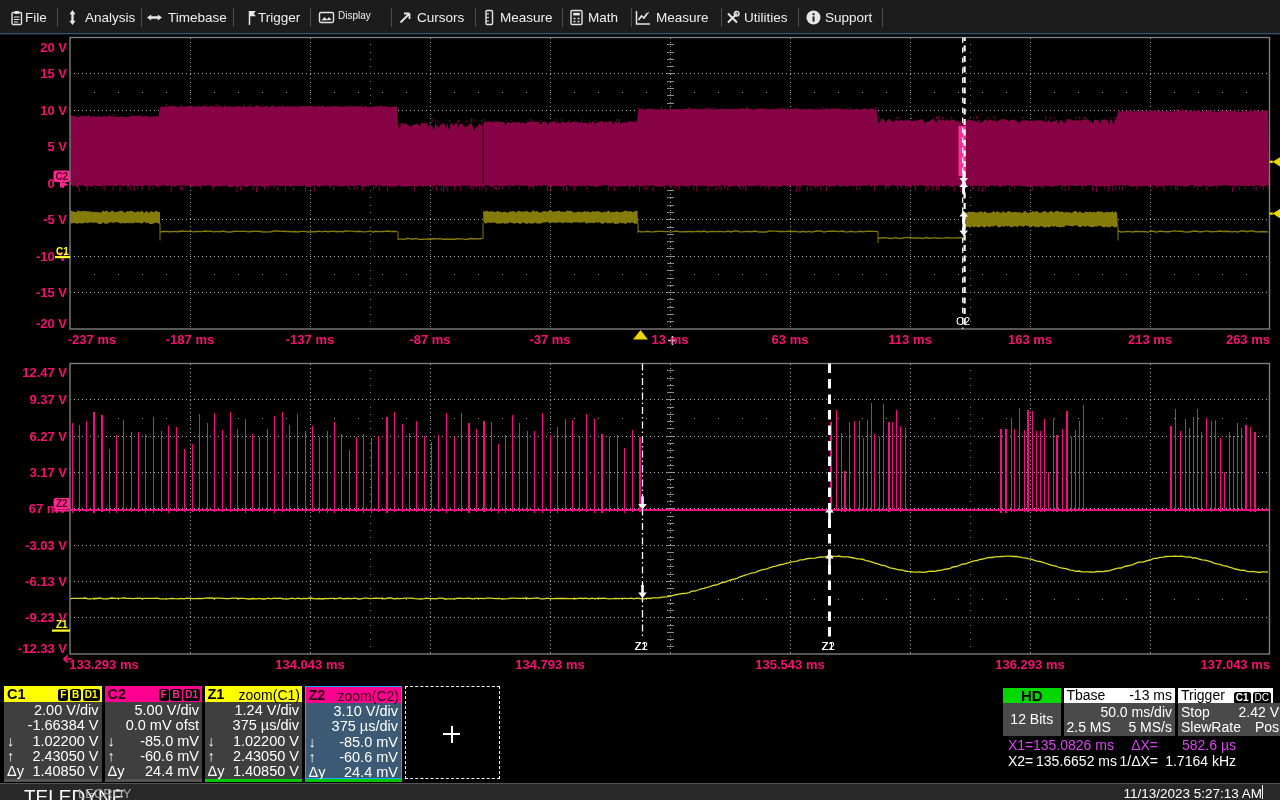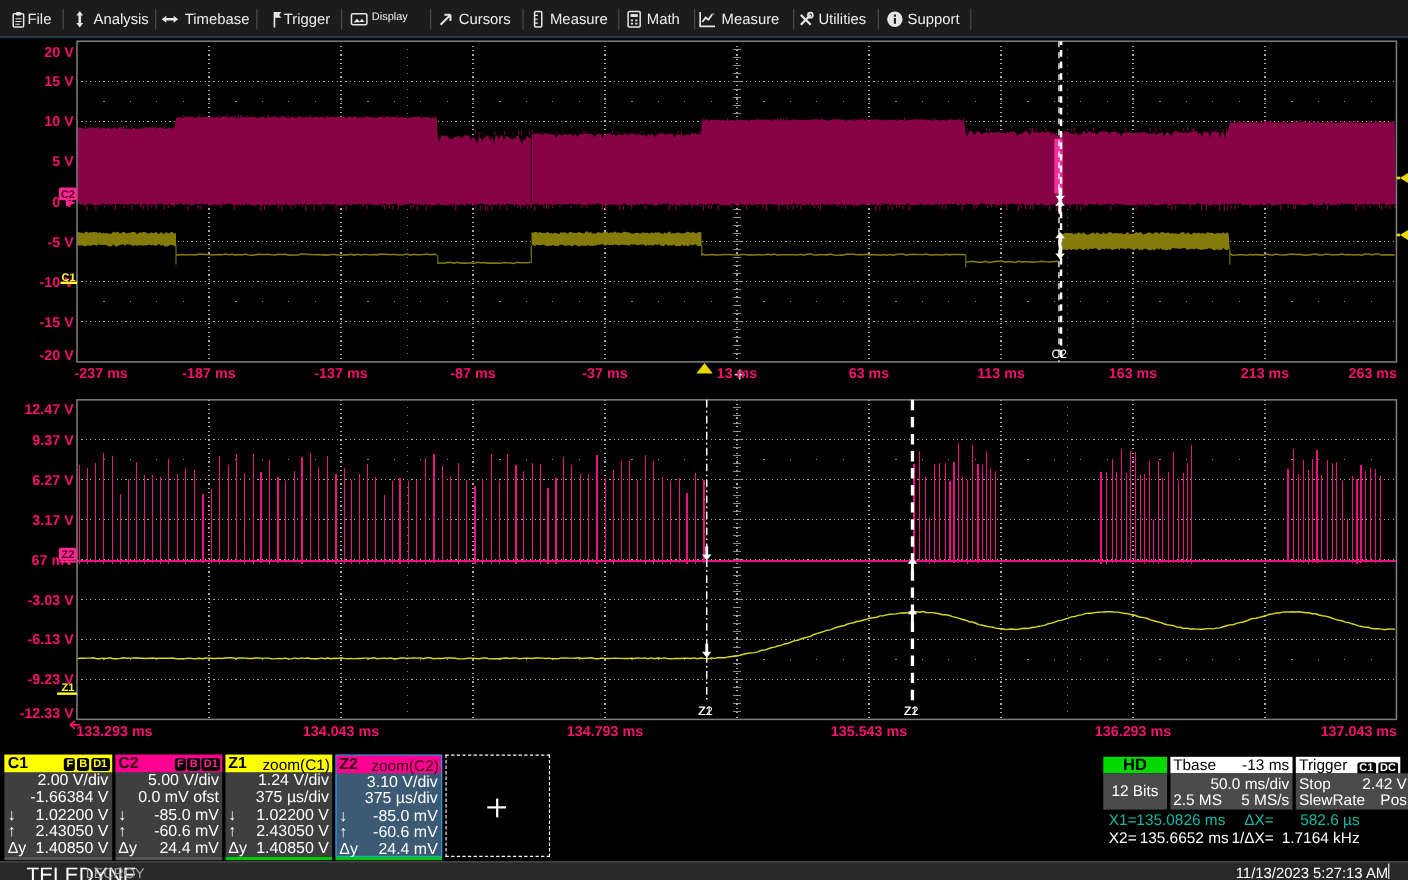--- a/index.html
+++ b/index.html
@@ -318,33 +318,33 @@
     <div style="position:relative;height:16.5px">
       <span style="position:absolute;right:3px;top:1px">50.0 ms/div</span>
     </div>
     <div style="position:relative;height:16.5px">
       <span style="position:absolute;left:3px;top:0">2.5 MS</span>
       <span style="position:absolute;right:3px;top:0">5 MS/s</span>
     </div>
   </div>
 <div style="position:absolute;left:1178px;top:687.5px;width:95px;height:15px;background:#fff;color:#000;font-size:14px;line-height:15px">
     <span style="position:absolute;left:3px">Trigger</span>
-    <span style="position:absolute;right:2px;top:1px"><span style="display:inline-block;background:#000;color:#fff;font-size:10px;font-weight:bold;line-height:12px;padding:0 2px;border-radius:2.5px">C1</span><span style="display:inline-block;background:#000;color:#fff;font-size:10px;font-weight:bold;line-height:12px;padding:0 2px;border-radius:2.5px;margin-left:2px">DC</span></span>
+    <span style="position:absolute;right:2px;top:1px"><span style="display:inline-block;background:#000;color:#fff;font-size:10px;font-weight:bold;line-height:12px;padding:0 2px;border-radius:2.5px">C1</span><span style="display:inline-block;background:#000;color:#fff;font-size:10px;font-weight:normal;line-height:12px;padding:0 2px;border-radius:2.5px;margin-left:2px">DC</span></span>
   </div>
 <div style="position:absolute;left:1178px;top:702.5px;width:104px;height:33px;background:#4a4a4a;color:#fff;font-size:14px">
     <div style="position:relative;height:16.5px">
       <span style="position:absolute;left:3px;top:1px">Stop</span>
       <span style="position:absolute;right:3px;top:1px">2.42 V</span>
     </div>
     <div style="position:relative;height:16.5px">
       <span style="position:absolute;left:3px;top:0">SlewRate</span>
       <span style="position:absolute;right:3px;top:0">Pos</span>
     </div>
   </div>
-<div style="position:absolute;left:0;top:737px;width:1048px;height:15.5px;color:#14b8a6;font-size:14px;white-space:nowrap">
+<div style="position:absolute;left:0;top:737px;width:1048px;height:15.5px;color:#d946ef;font-size:14px;white-space:nowrap">
     <span style="position:absolute;left:1008px">X1=</span>
     <span style="position:absolute;left:1030px;width:87px;text-align:center">135.0826 ms</span>
     <span style="position:absolute;left:1118px;width:40px;text-align:right">ΔX=</span>
     <span style="position:absolute;left:1160px;width:76px;text-align:right">582.6 µs</span>
   </div>
 <div style="position:absolute;left:0;top:752.5px;width:1280px;height:15.5px;color:#fff;font-size:14px;white-space:nowrap">
     <span style="position:absolute;left:1008px">X2=</span>
     <span style="position:absolute;left:1030px;width:87px;text-align:right">135.6652 ms</span>
     <span style="position:absolute;left:1118px;width:40px;text-align:right">1/ΔX=</span>
     <span style="position:absolute;left:1160px;width:76px;text-align:right">1.7164 kHz</span>

